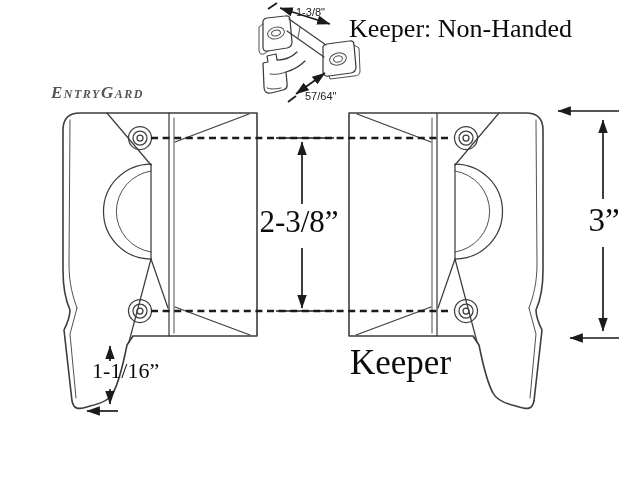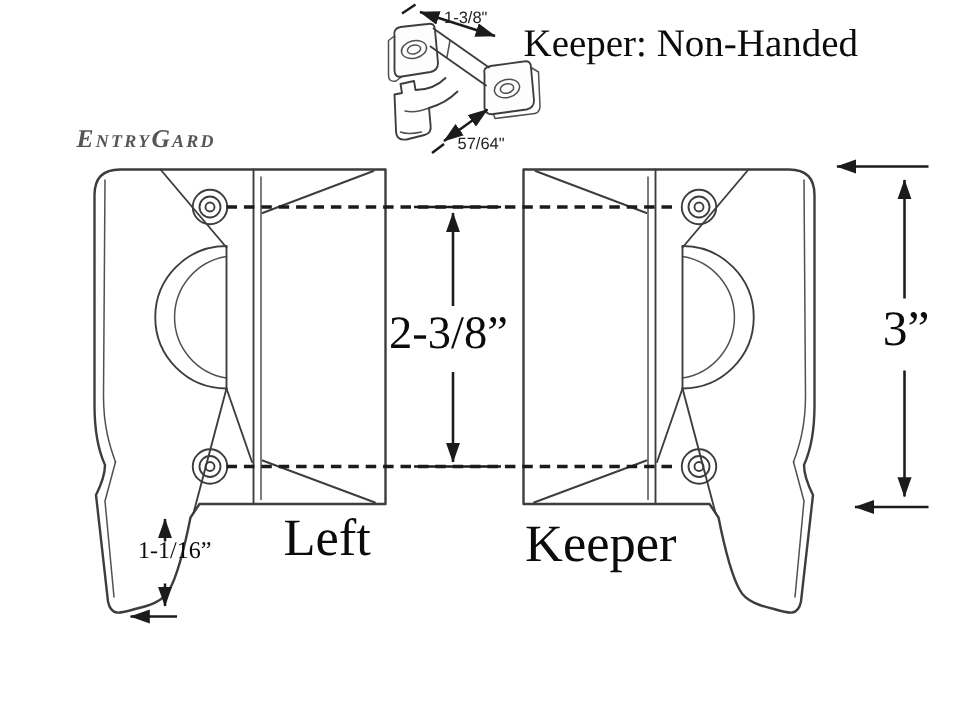--- a/index.html
+++ b/index.html
@@ -24,21 +24,21 @@
   .kfill{fill:#fdfdfd;}
   
   .t{position:absolute;color:#0b0b0b;white-space:nowrap;line-height:1;font-family:"Liberation Serif",serif;}
   .t-keeper-title{left:349px;top:16px;font-size:26px;}
   .t-keeper-w{left:296px;top:7px;font-size:11px;font-family:"Liberation Sans",sans-serif;color:#222;}
   .t-keeper-p{left:305px;top:91px;font-size:11px;font-family:"Liberation Sans",sans-serif;color:#222;}
   .t-logo{left:51px;top:84px;font-size:17px;letter-spacing:1.5px;color:var(--logo);
           font-variant:small-caps;font-weight:bold;font-style:italic;}
   .t-spacing{left:258px;top:206px;width:82px;text-align:center;font-size:31px;}
   .t-height{left:583px;top:204px;width:42px;text-align:center;font-size:33px;}
-  .t-lever{left:92px;top:360px;font-size:16px;}
+  .t-lever{left:92px;top:360px;font-size:22px;}
   .t-left{left:189px;top:341px;font-size:35px;}
   .t-right{left:350px;top:345px;font-size:35px;}
 </style>
 </head>
 <body>
 
 <div class="canvas">
 
   <svg width="640" height="480" viewBox="0 0 640 480">
     <defs>
@@ -155,16 +155,15 @@
   <div class="t t-keeper-w">1-3/8"</div>
 
   <div class="t t-keeper-p">57/64"</div>
 
   <div class="t t-spacing">2-3/8”</div>
 
   <div class="t t-height">3”</div>
 
   <div class="t t-lever">1-1/16”</div>
 
-  <div class="t t-left">Left</div>
 
   <div class="t t-right">Keeper</div>
 </div>
 
 </body></html>

